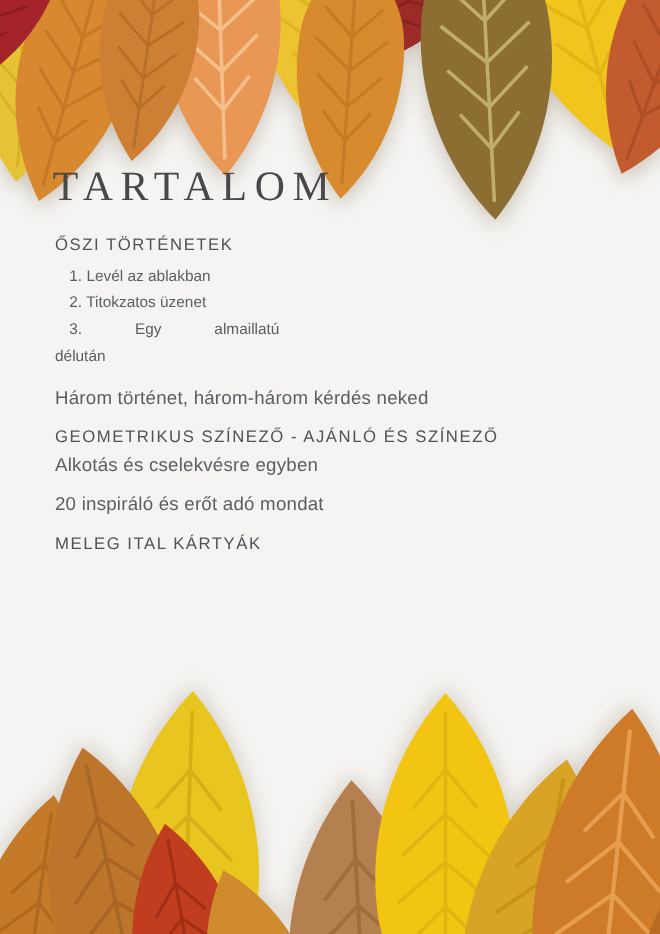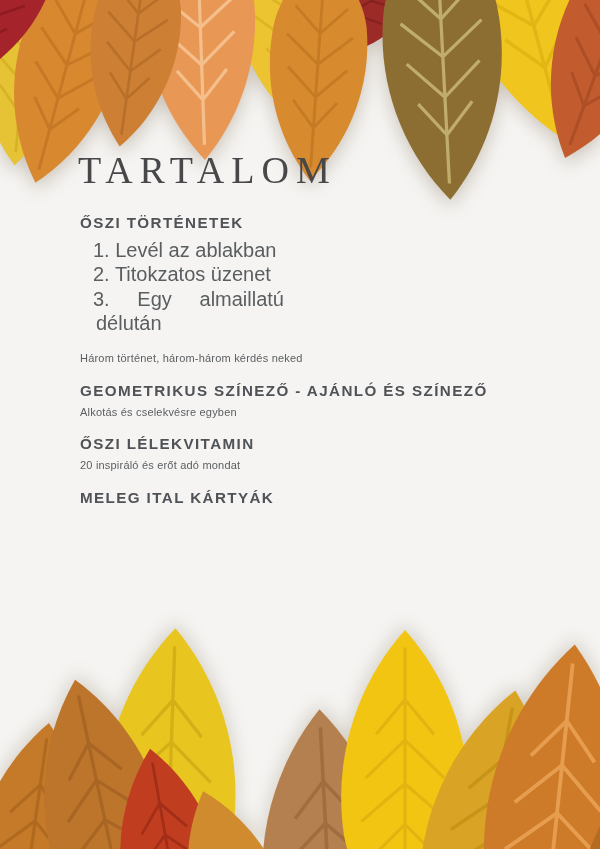--- a/index.html
+++ b/index.html
@@ -5,42 +5,42 @@
   html,body{margin:0;padding:0;}
   body{
     width:600px;height:849px;position:relative;overflow:hidden;
     background:#f5f4f2;
     font-family:"Liberation Sans", sans-serif;
   }
   .leaves{position:absolute;left:0;display:block;}
   .leaves.top{top:0;filter:drop-shadow(0 6px 9px rgba(96,72,38,.28));}
   .leaves.bottom{bottom:0;filter:drop-shadow(0 -5px 9px rgba(96,72,38,.22));}
   .content{
-    position:absolute;left:80px;top:149px;width:500px;
+    position:absolute;left:50px;top:149px;width:500px;
   }
   .page-title{
     font-family:"Liberation Serif", serif;
     font-size:38px;font-weight:400;letter-spacing:7px;
     color:#48484a;margin:0 0 21px -2px;line-height:1.15;
   }
   .section{margin:0;}
   .section h2{
-    font-size:15.2px;font-weight:700;letter-spacing:1.4px;
+    font-size:15.2px;font-weight:400;letter-spacing:1.4px;
     color:#4f5256;margin:0 0 6px;line-height:1.18;
   }
   .section .desc{
-    font-size:11px;color:#5a5e61;letter-spacing:.2px;
+    font-size:17px;color:#5a5e61;letter-spacing:.2px;
     margin:0 0 17px;line-height:1.16;
   }
-  .toc-list{margin:3px 0 16px;color:#5a5e61;font-size:20px;line-height:24.6px;}
+  .toc-list{margin:3px 0 16px;color:#5a5e61;font-size:14px;line-height:24.6px;}
   .toc-item{text-indent:13px;}
   .toc-item.justified{
     width:204px;text-align:justify;text-align-last:justify;
   }
-  .toc-item.wrap-line{text-indent:0;margin-left:16px;}
+  .toc-item.wrap-line{text-indent:0;}
 </style>
 </head>
 <body>
 
 <svg class="leaves top" width="600" height="220" viewBox="0 0 600 220" aria-hidden="true">
   <defs>
     <path id="leafShape" d="M0,-160 C34,-122 50,-70 42,-18 C36,14 14,32 0,40 C-14,32 -36,14 -42,-18 C-50,-70 -34,-122 0,-160 Z"></path>
     <path id="leafVeins" fill="none" d="M0,-148 L0,34 M0,-112 L20,-88 M0,-84 L27,-58 M0,-54 L30,-28 M0,-26 L24,-2 M0,-112 L-20,-88 M0,-84 L-27,-58 M0,-54 L-30,-28 M0,-26 L-24,-2"></path>
   </defs>
   <g transform="translate(275,-55) rotate(172) scale(1.15)">
@@ -153,21 +153,20 @@
   <div class="section">
     <p class="desc">Három történet, három-három kérdés neked</p>
   </div>
 
   <div class="section">
     <h2>GEOMETRIKUS SZÍNEZŐ - AJÁNLÓ ÉS SZÍNEZŐ</h2>
     <p class="desc">Alkotás és cselekvésre egyben</p>
   </div>
 
   <div class="section">
-    <h2>ŐSZI LÉLEKVITAMIN</h2>
     <p class="desc">20 inspiráló és erőt adó mondat</p>
   </div>
 
 
   <div class="section">
     <h2>MELEG ITAL KÁRTYÁK</h2>
   </div>
 </div>
 
 </body></html>

